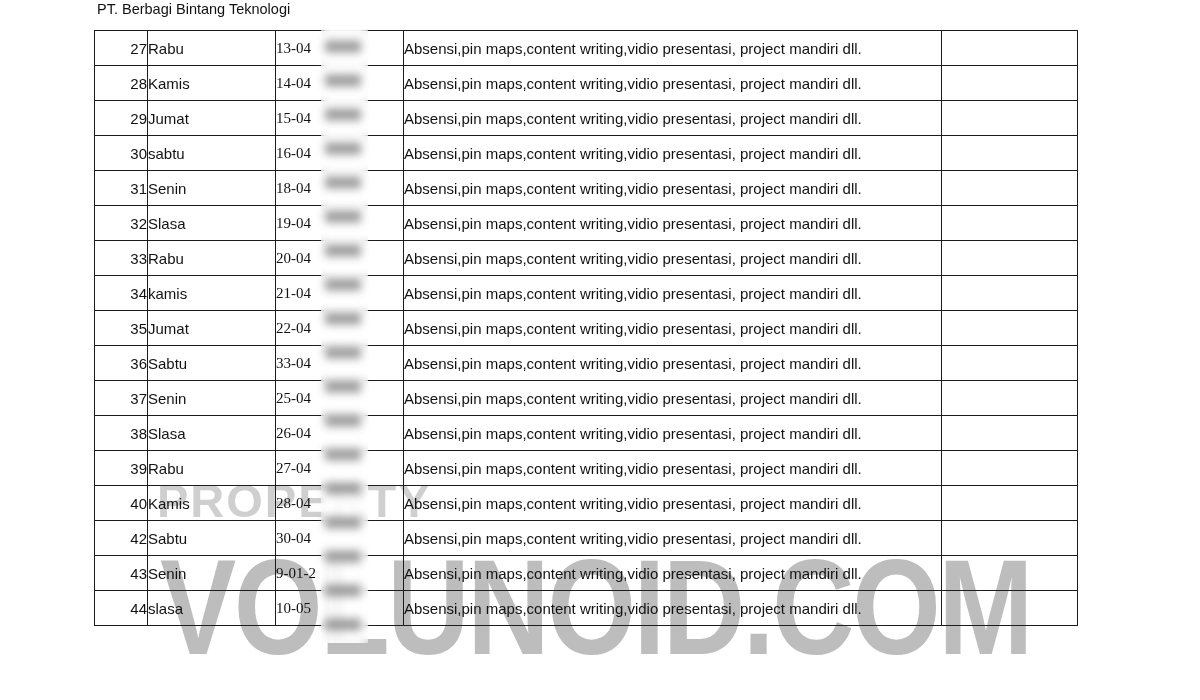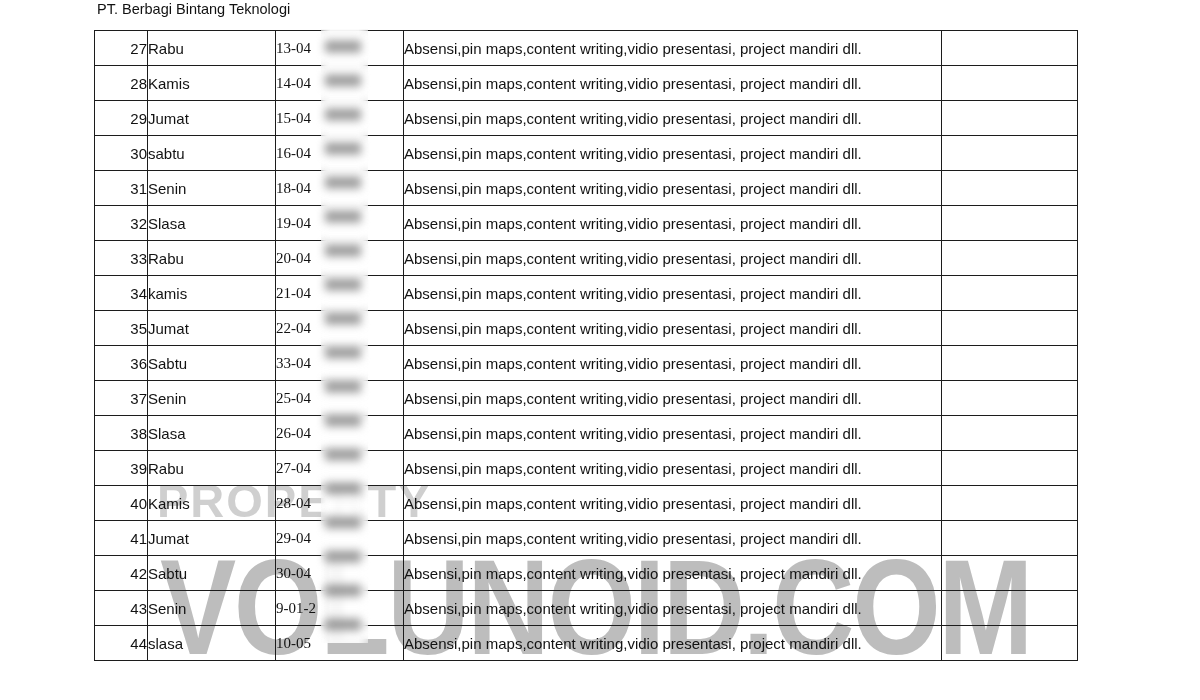--- a/index.html
+++ b/index.html
@@ -181,27 +181,20 @@
   </tr>
 
   <tr>
     <td class="c-no">40</td>
     <td class="c-day">Kamis</td>
     <td class="c-date">28-04</td>
     <td class="c-act">Absensi,pin maps,content writing,vidio presentasi, project mandiri dll.</td>
     <td class="c-sig"></td>
   </tr>
 
-  <tr>
-    <td class="c-no">41</td>
-    <td class="c-day">Jumat</td>
-    <td class="c-date">29-04</td>
-    <td class="c-act">Absensi,pin maps,content writing,vidio presentasi, project mandiri dll.</td>
-    <td class="c-sig"></td>
-  </tr>
 
   <tr>
     <td class="c-no">42</td>
     <td class="c-day">Sabtu</td>
     <td class="c-date">30-04</td>
     <td class="c-act">Absensi,pin maps,content writing,vidio presentasi, project mandiri dll.</td>
     <td class="c-sig"></td>
   </tr>
 
   <tr>

